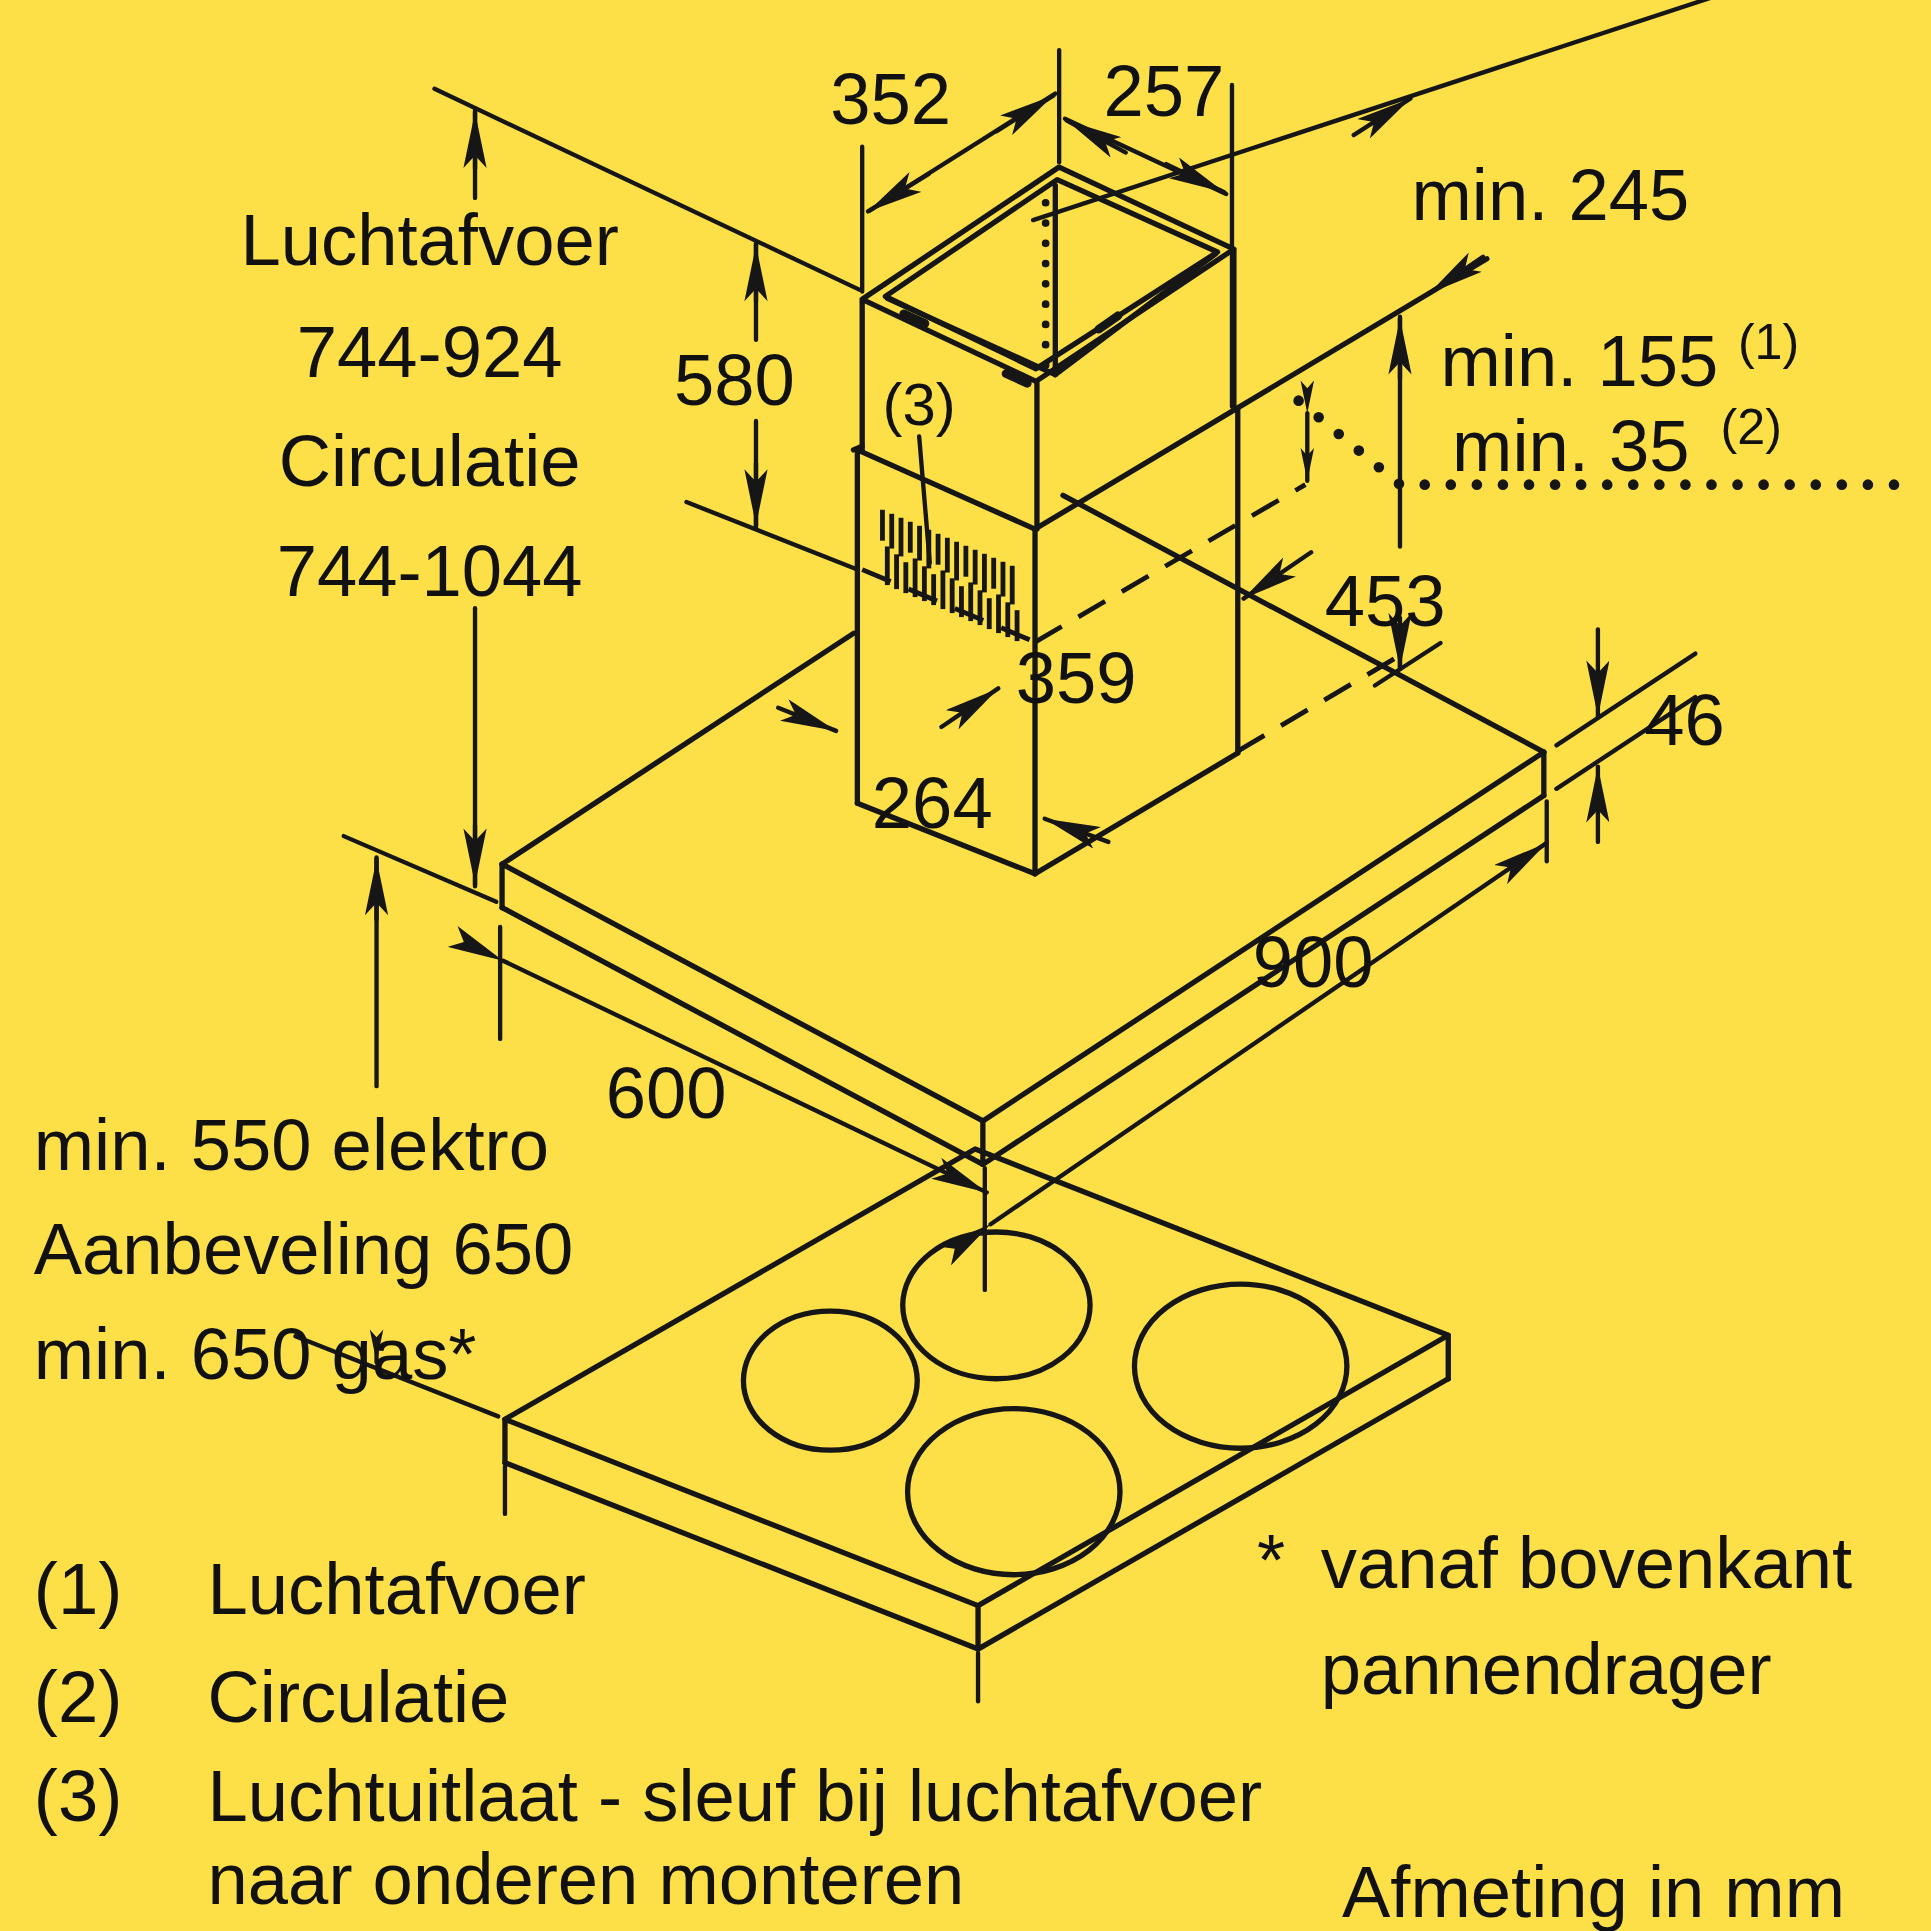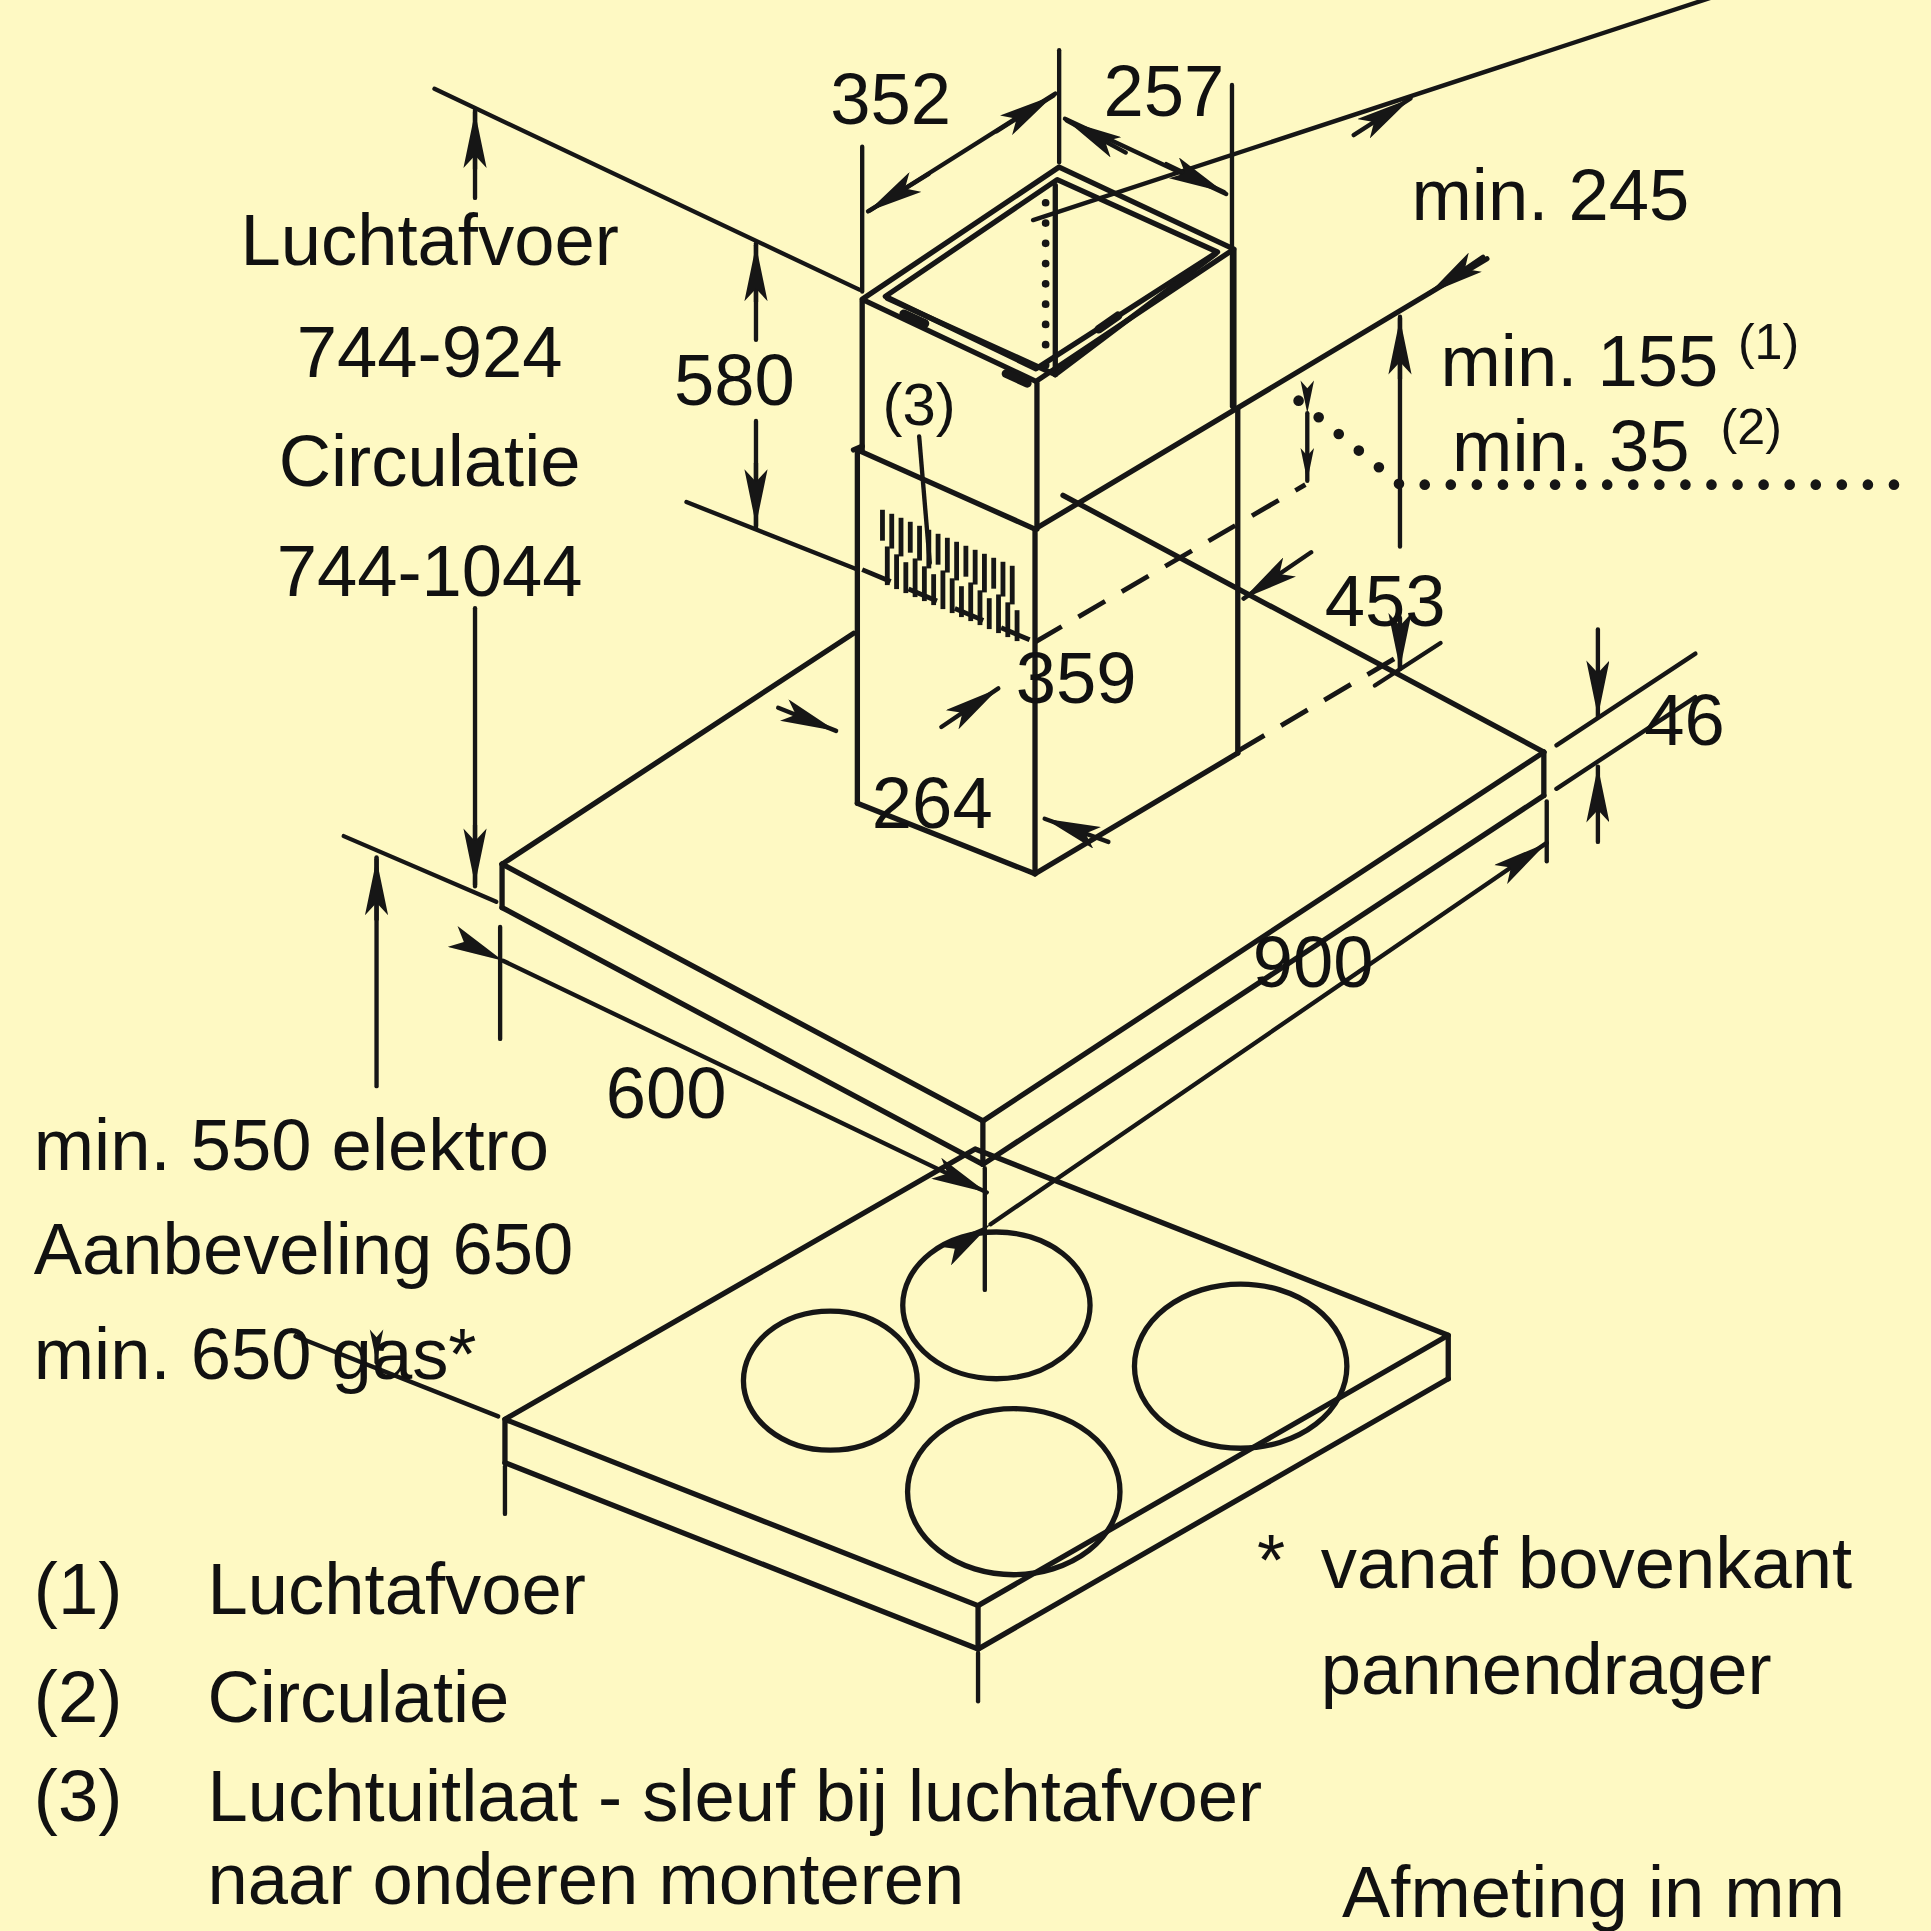--- a/index.html
+++ b/index.html
@@ -1,16 +1,16 @@
 <!DOCTYPE html>
 <html><head>
 <meta charset="utf-8">
 <style>
   html,body{margin:0;padding:0;background:#ffffff;}
-  .stage{width:1931px;height:1931px;position:relative;background:#fef9c3;overflow:hidden;text-align:right;}
+  .stage{width:1931px;height:1931px;position:relative;background:#fde047;overflow:hidden;text-align:right;}
   svg{display:block;}
   .obj{stroke:#161616;stroke-width:5.5;fill:none;stroke-linecap:round;stroke-linejoin:round;}
   .thin{stroke:#161616;stroke-width:4.5;fill:none;stroke-linecap:round;}
   .dash{stroke:#161616;stroke-width:5;fill:none;stroke-dasharray:32 20;stroke-linecap:butt;}
   .dots{stroke:#161616;stroke-width:11;fill:none;stroke-dasharray:0 27;stroke-linecap:round;}
   .perf{stroke:#161616;stroke-width:8;fill:none;stroke-dasharray:0 21;stroke-linecap:round;}
   .hatch{stroke:#161616;stroke-width:5;stroke-linecap:butt;}
   .slot{stroke:#161616;stroke-width:9;stroke-linecap:round;}
   .t{font-family:"Liberation Sans","DejaVu Sans",sans-serif;font-size:75px;fill:#111;}
   .ts{font-family:"Liberation Sans","DejaVu Sans",sans-serif;font-size:52px;fill:#111;}

